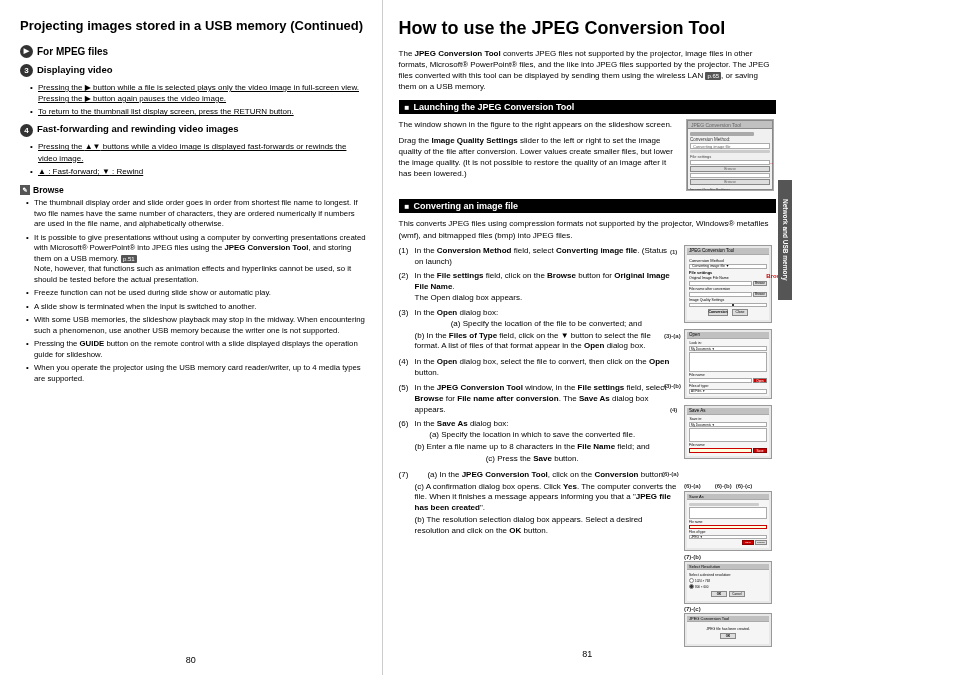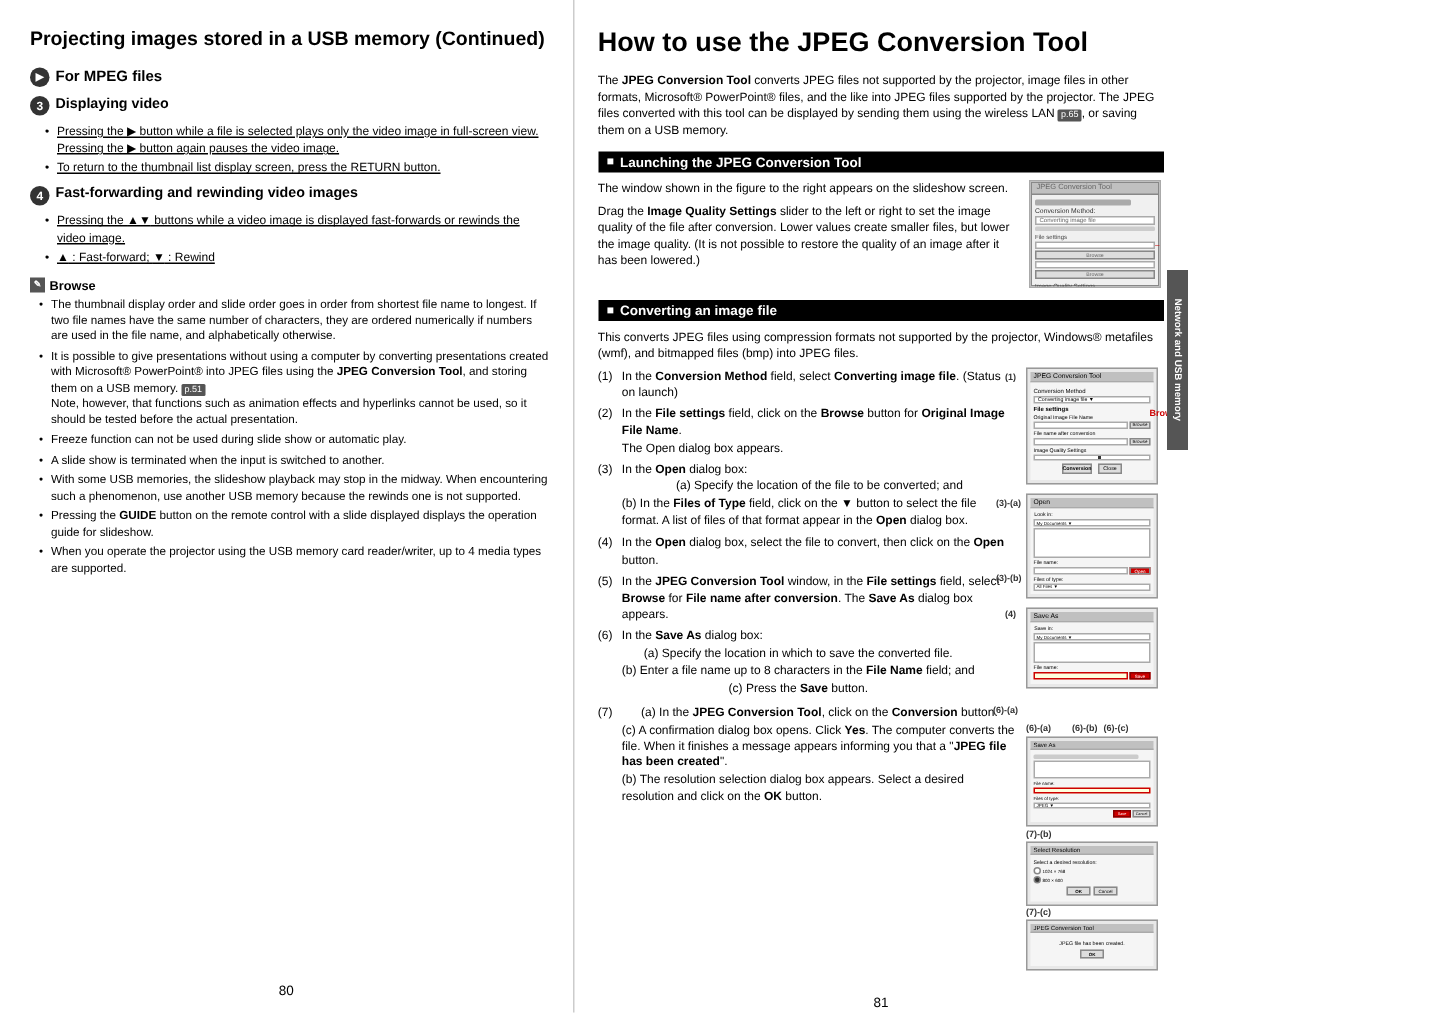--- a/index.html
+++ b/index.html
@@ -325,21 +325,21 @@
     <div class="notes-section">
       <div class="notes-header">
         <span class="notes-icon">✎</span>
         <span>Browse</span>
       </div>
       <ul class="notes-list">
         <li>The thumbnail display order and slide order goes in order from shortest file name to longest. If two file names have the same number of characters, they are ordered numerically if numbers are used in the file name, and alphabetically otherwise.</li>
         <li>It is possible to give presentations without using a computer by converting presentations created with Microsoft® PowerPoint® into JPEG files using the <span class="bold">JPEG Conversion Tool</span>, and storing them on a USB memory. <span class="p-ref">p.51</span><br>Note, however, that functions such as animation effects and hyperlinks cannot be used, so it should be tested before the actual presentation.</li>
         <li>Freeze function can not be used during slide show or automatic play.</li>
         <li>A slide show is terminated when the input is switched to another.</li>
-        <li>With some USB memories, the slideshow playback may stop in the midway. When encountering such a phenomenon, use another USB memory because the rewinds one is not supported.</li>
+        <li>With some USB memories, the slideshow playback may stop in the midway. When encountering such a phenomenon, use another USB memory because the writer one is not supported.</li>
         <li>Pressing the <span class="bold">GUIDE</span> button on the remote control with a slide displayed displays the operation guide for slideshow.</li>
         <li>When you operate the projector using the USB memory card reader/writer, up to 4 media types are supported.</li>
       </ul>
     </div>
 
     <div class="page-num page-num-left">80</div>
   </div>
 
   <div class="right-page">
     <div class="right-title">How to use the JPEG Conversion Tool</div>
@@ -607,15 +607,15 @@
             </div>
           </div>
         </div>
       </div>
     </div>
 
     <div class="right-sidebar-tab">
       <span>Network and USB memory</span>
     </div>
 
-    <div class="page-num page-num-right" style="position:absolute; bottom:2px; left:50%; transform:translateX(-50%);">81</div>
+    <div class="page-num page-num-right" style="position:absolute; bottom:16px; left:50%; transform:translateX(-50%);">81</div>
   </div>
 </div>
 
 </body></html>

